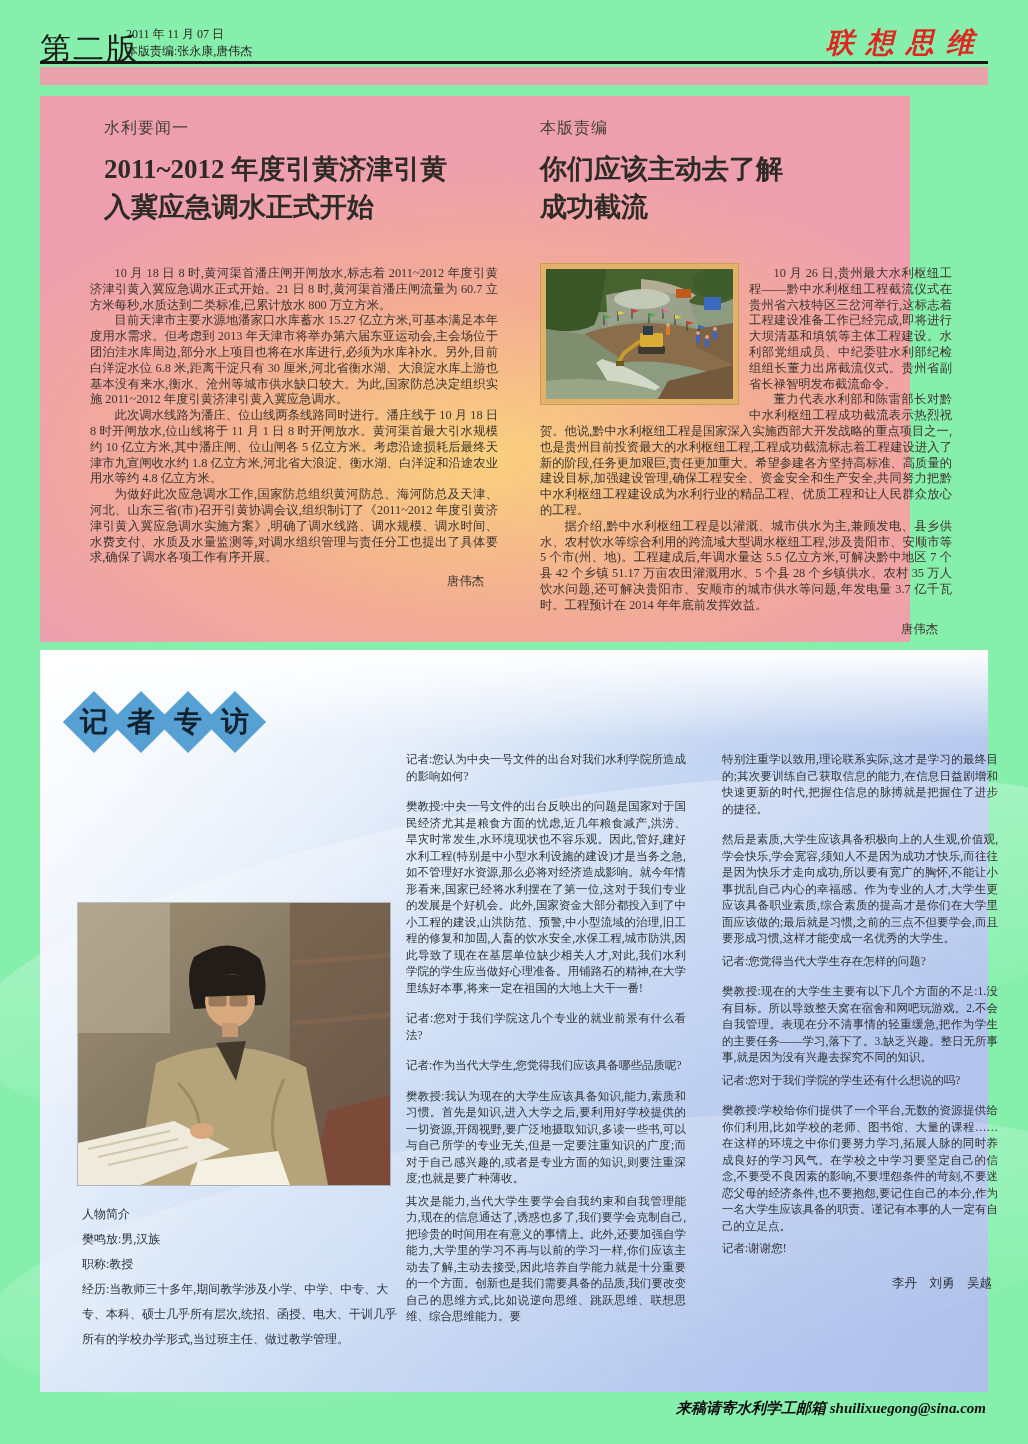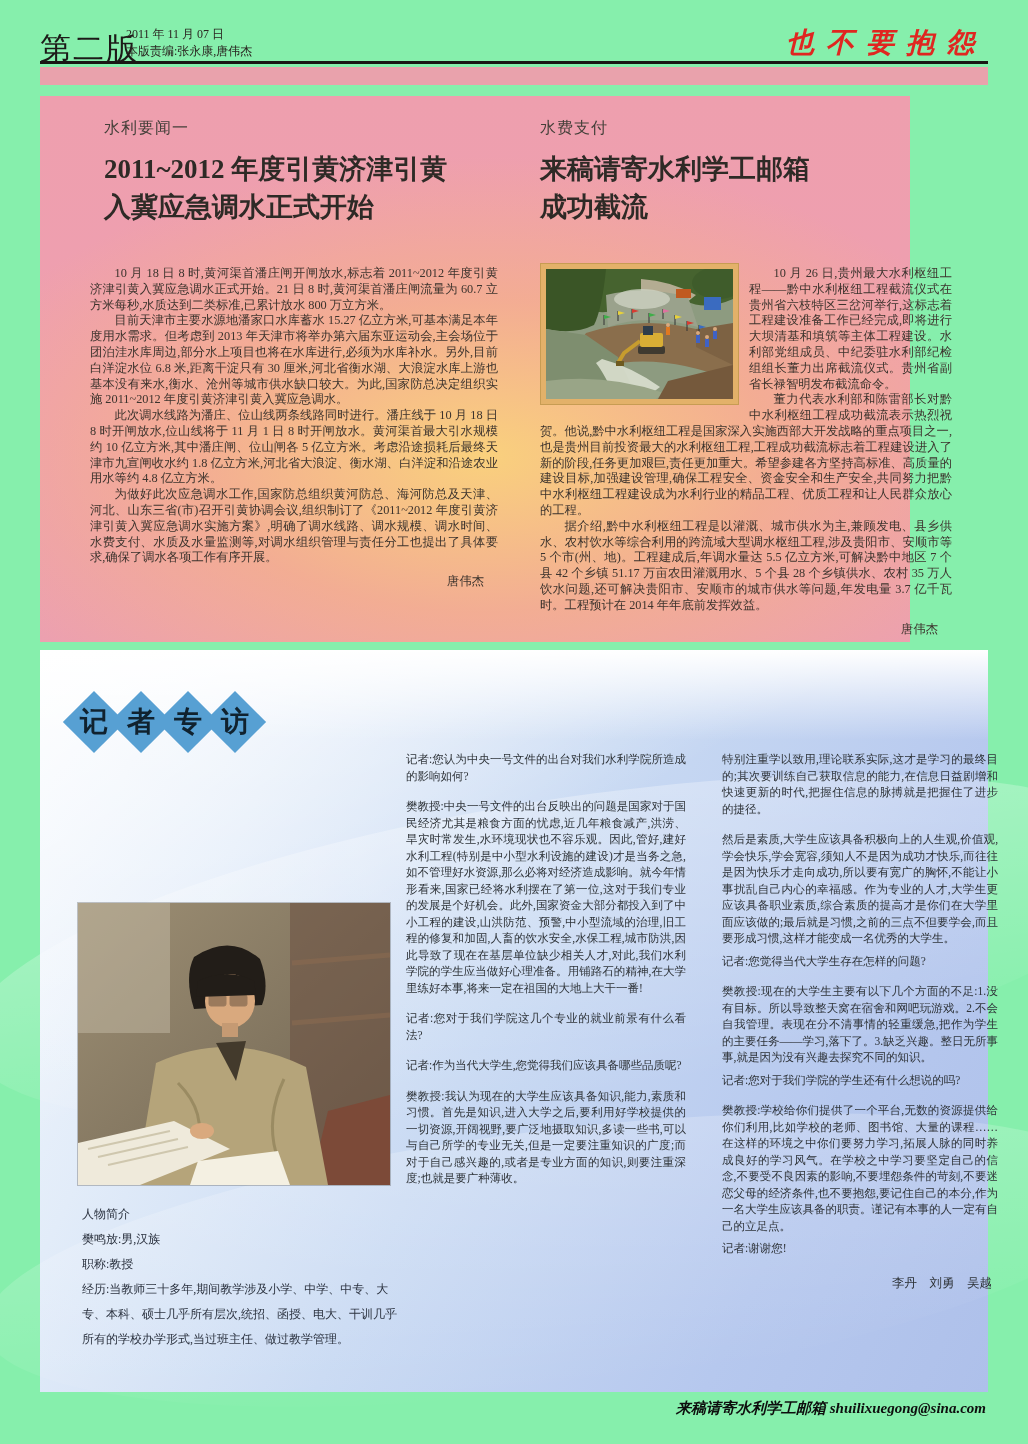--- a/index.html
+++ b/index.html
@@ -69,42 +69,42 @@
 </head>
 <body>
 
 <div class="page">
 
   <div class="page-label">第二版</div>
   <div class="head-meta">
     <div>2011 年 11 月 07 日</div>
     <div>本版责编:张永康,唐伟杰</div>
   </div>
-  <div class="paper-name">也不要抱怨</div>
+  <div class="paper-name">联想思维</div>
   <div class="black-rule"></div>
   <div class="pink-bar"></div>
 
   <div class="news-panel">
 
     <div class="kicker k1">水利要闻一</div>
     <div class="headline h1">
       <div>2011~2012 年度引黄济津引黄</div>
       <div>入冀应急调水正式开始</div>
     </div>
     <div class="news-body nb1">
       <p>10 月 18 日 8 时,黄河渠首潘庄闸开闸放水,标志着 2011~2012 年度引黄济津引黄入冀应急调水正式开始。21 日 8 时,黄河渠首潘庄闸流量为 60.7 立方米每秒,水质达到二类标准,已累计放水 800 万立方米。</p>
       <p>目前天津市主要水源地潘家口水库蓄水 15.27 亿立方米,可基本满足本年度用水需求。但考虑到 2013 年天津市将举办第六届东亚运动会,主会场位于团泊洼水库周边,部分水上项目也将在水库进行,必须为水库补水。另外,目前白洋淀水位 6.8 米,距离干淀只有 30 厘米,河北省衡水湖、大浪淀水库上游也基本没有来水,衡水、沧州等城市供水缺口较大。为此,国家防总决定组织实施 2011~2012 年度引黄济津引黄入冀应急调水。</p>
       <p>此次调水线路为潘庄、位山线两条线路同时进行。潘庄线于 10 月 18 日 8 时开闸放水,位山线将于 11 月 1 日 8 时开闸放水。黄河渠首最大引水规模约 10 亿立方米,其中潘庄闸、位山闸各 5 亿立方米。考虑沿途损耗后最终天津市九宣闸收水约 1.8 亿立方米,河北省大浪淀、衡水湖、白洋淀和沿途农业用水等约 4.8 亿立方米。</p>
       <p>为做好此次应急调水工作,国家防总组织黄河防总、海河防总及天津、河北、山东三省(市)召开引黄协调会议,组织制订了《2011~2012 年度引黄济津引黄入冀应急调水实施方案》,明确了调水线路、调水规模、调水时间、水费支付、水质及水量监测等,对调水组织管理与责任分工也提出了具体要求,确保了调水各项工作有序开展。</p>
       <p class="byline">唐伟杰</p>
     </div>
 
-    <div class="kicker k2">水费支付</div>
+    <div class="kicker k2">本版责编</div>
     <div class="headline h2">
-      <div>来稿请寄水利学工邮箱</div>
+      <div>你们应该主动去了解</div>
       <div>成功截流</div>
     </div>
     <div class="news-body nb2">
       <div class="photo-frame">
         <svg width="187" height="130" viewBox="0 0 187 130">
           <rect x="0" y="0" width="187" height="130" fill="#8d9b80"></rect>
           <path d="M0 0 H187 V30 Q160 42 140 32 Q120 46 95 34 Q60 50 30 38 Q12 46 0 40 Z" fill="#46632f"></path>
           <path d="M0 0 H60 Q56 40 48 56 Q28 66 0 60 Z" fill="#3a5526"></path>
           <ellipse cx="172" cy="14" rx="26" ry="16" fill="#3f5c2b"></ellipse>
           <path d="M95 10 Q125 12 150 26 L140 34 Q112 24 95 22 Z" fill="#b4ac92"></path>
@@ -208,20 +208,21 @@
       <p>职称:教授</p>
       <p>经历:当教师三十多年,期间教学涉及小学、中学、中专、大专、本科、硕士几乎所有层次,统招、函授、电大、干训几乎所有的学校办学形式,当过班主任、做过教学管理。</p>
     </div>
 
     <div class="qa c1">
       <p>记者:您认为中央一号文件的出台对我们水利学院所造成的影响如何?</p>
       <p class="g">樊教授:中央一号文件的出台反映出的问题是国家对于国民经济尤其是粮食方面的忧虑,近几年粮食减产,洪涝、旱灾时常发生,水环境现状也不容乐观。因此,管好,建好水利工程(特别是中小型水利设施的建设)才是当务之急,如不管理好水资源,那么必将对经济造成影响。就今年情形看来,国家已经将水利摆在了第一位,这对于我们专业的发展是个好机会。此外,国家资金大部分都投入到了中小工程的建设,山洪防范、预警,中小型流域的治理,旧工程的修复和加固,人畜的饮水安全,水保工程,城市防洪,因此导致了现在在基层单位缺少相关人才,对此,我们水利学院的学生应当做好心理准备。用铺路石的精神,在大学里练好本事,将来一定在祖国的大地上大干一番!</p>
       <p class="g">记者:您对于我们学院这几个专业的就业前景有什么看法?</p>
       <p class="g">记者:作为当代大学生,您觉得我们应该具备哪些品质呢?</p>
       <p class="g">樊教授:我认为现在的大学生应该具备知识,能力,素质和习惯。首先是知识,进入大学之后,要利用好学校提供的一切资源,开阔视野,要广泛地摄取知识,多读一些书,可以与自己所学的专业无关,但是一定要注重知识的广度;而对于自己感兴趣的,或者是专业方面的知识,则要注重深度;也就是要广种薄收。</p>
+      <p>其次是能力,当代大学生要学会自我约束和自我管理能力,现在的信息通达了,诱惑也多了,我们要学会克制自己,把珍贵的时间用在有意义的事情上。此外,还要加强自学能力,大学里的学习不再与以前的学习一样,你们应该主动去了解,主动去接受,因此培养自学能力就是十分重要的一个方面。创新也是我们需要具备的品质,我们要改变自己的思维方式,比如说逆向思维、跳跃思维、联想思维、综合思维能力。要</p>
     </div>
 
     <div class="qa c2">
       <p>特别注重学以致用,理论联系实际,这才是学习的最终目的;其次要训练自己获取信息的能力,在信息日益剧增和快速更新的时代,把握住信息的脉搏就是把握住了进步的捷径。</p>
       <p class="g">然后是素质,大学生应该具备积极向上的人生观,价值观,学会快乐,学会宽容,须知人不是因为成功才快乐,而往往是因为快乐才走向成功,所以要有宽广的胸怀,不能让小事扰乱自己内心的幸福感。作为专业的人才,大学生更应该具备职业素质,综合素质的提高才是你们在大学里面应该做的;最后就是习惯,之前的三点不但要学会,而且要形成习惯,这样才能变成一名优秀的大学生。</p>
       <p>记者:您觉得当代大学生存在怎样的问题?</p>
       <p class="g">樊教授:现在的大学生主要有以下几个方面的不足:1.没有目标。所以导致整天窝在宿舍和网吧玩游戏。2.不会自我管理。表现在分不清事情的轻重缓急,把作为学生的主要任务——学习,落下了。3.缺乏兴趣。整日无所事事,就是因为没有兴趣去探究不同的知识。</p>
       <p>记者:您对于我们学院的学生还有什么想说的吗?</p>
       <p class="g">樊教授:学校给你们提供了一个平台,无数的资源提供给你们利用,比如学校的老师、图书馆、大量的课程……在这样的环境之中你们要努力学习,拓展人脉的同时养成良好的学习风气。在学校之中学习要坚定自己的信念,不要受不良因素的影响,不要埋怨条件的苛刻,不要迷恋父母的经济条件,也不要抱怨,要记住自己的本分,作为一名大学生应该具备的职责。谨记有本事的人一定有自己的立足点。</p>
       <p>记者:谢谢您!</p>

